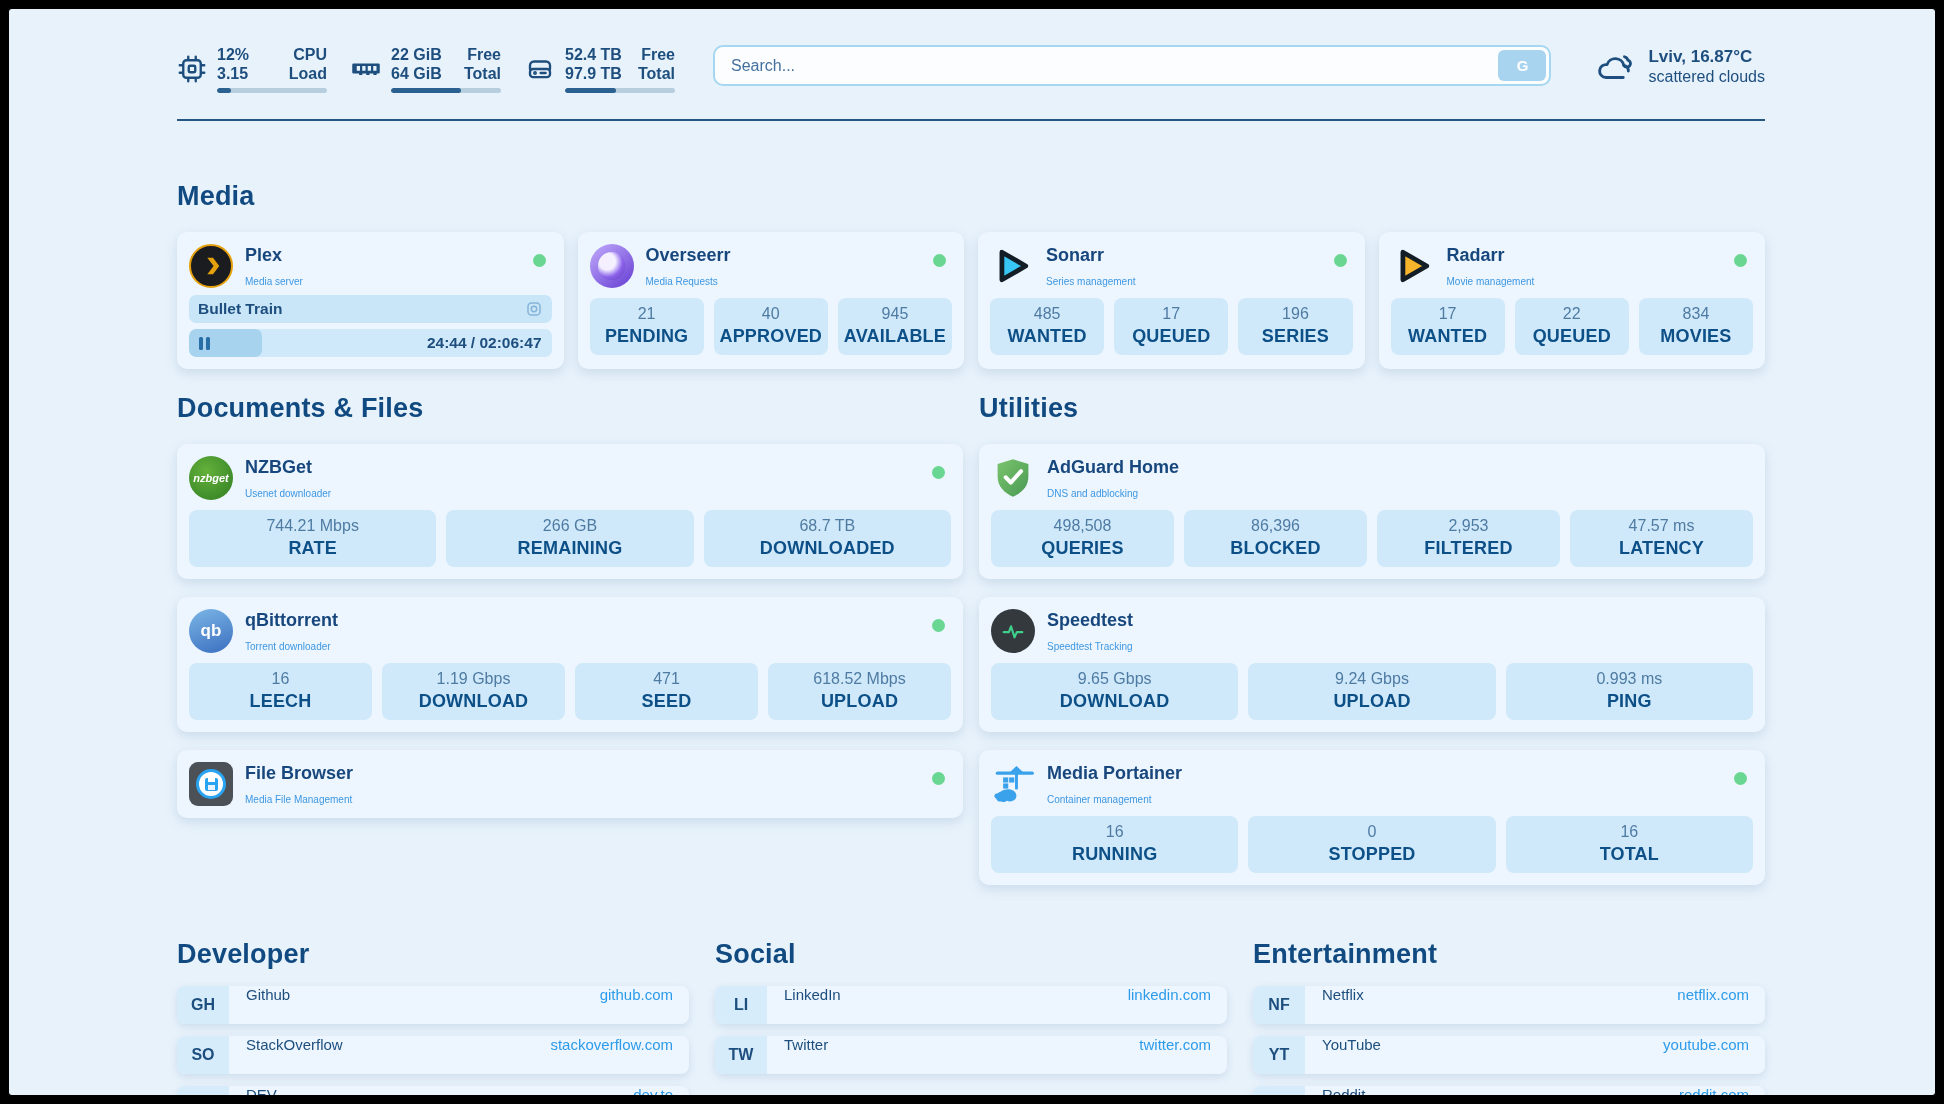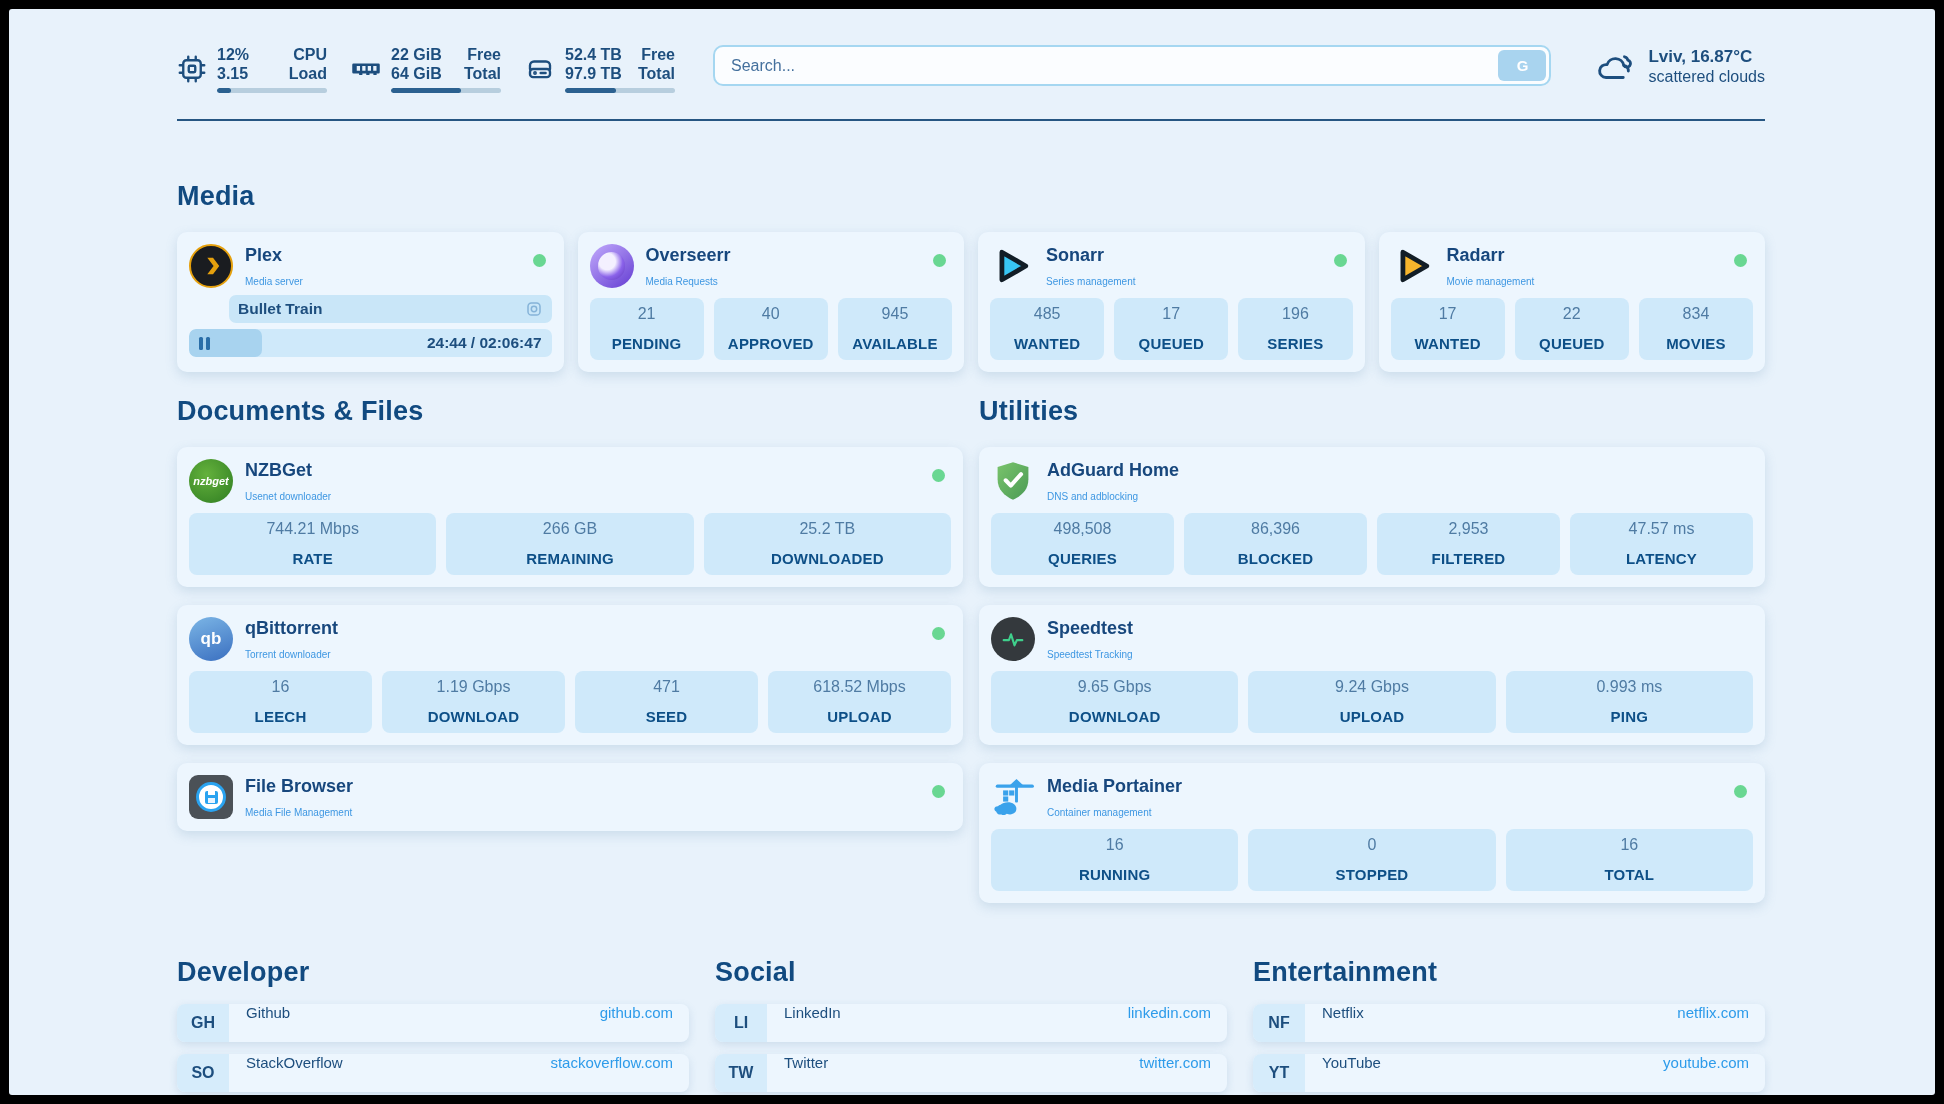--- a/index.html
+++ b/index.html
@@ -39,24 +39,24 @@
   .app-header { display: flex; align-items: center; gap: 12px; }
   .app-icon { width: 44px; height: 44px; flex: 0 0 44px; position: relative; }
   .app-titles { min-width: 0; }
   .app-title { font-size: 18px; font-weight: 600; color: #17477d; white-space: nowrap; }
   .app-subtitle { font-size: 10px; color: #3e97e2; margin-top: 10px; white-space: nowrap; }
   .status-dot { width: 13px; height: 13px; border-radius: 50%; background: #69d792; margin-left: auto; margin-right: 6px; flex: 0 0 13px; align-self: flex-start; margin-top: 10px; }
 
   .stats-row { display: flex; gap: 10px; margin-top: 10px; }
   .stat { flex: 1; background: #cfe9fa; border-radius: 8px; text-align: center; padding: 7px 2px 8px; }
   .stat-value { font-size: 16px; color: #4f7ba3; }
-  .stat-label { font-size: 15px; font-weight: 700; color: #0d4f87; margin-top: 12px; letter-spacing: 0.2px; }
+  .stat-label { font-size: 18px; font-weight: 700; color: #0d4f87; margin-top: 3px; letter-spacing: 0.2px; }
 
   
-  .np-bar { height: 28px; background: #c9e6f8; border-radius: 7px; margin-top: 7px; display: flex; align-items: center; padding: 0 9px; font-size: 15.5px; font-weight: 600; color: #1d4e7e; margin-left: 40px; }
+  .np-bar { height: 28px; background: #c9e6f8; border-radius: 7px; margin-top: 7px; display: flex; align-items: center; padding: 0 9px; font-size: 15.5px; font-weight: 600; color: #1d4e7e; }
   .cam-icon { width: 18px; height: 18px; margin-left: auto; }
   .progress-bar { height: 28px; background: #cfe9fa; border-radius: 7px; margin-top: 6px; position: relative; overflow: hidden; }
   .progress-fill { position: absolute; left: 0; top: 0; bottom: 0; background: #a8d3ef; border-radius: 7px; display: flex; align-items: center; padding-left: 10px; }
   .pause-icon { display: flex; gap: 3.5px; }
   .pause-icon i { display: block; width: 3.5px; height: 13px; background: #2a6ea8; border-radius: 1.5px; }
   .progress-time { position: absolute; right: 10px; top: 50%; transform: translateY(-50%); font-size: 15.5px; font-weight: 700; color: #1d4e7e; }
 
   
   .two-col { display: grid; grid-template-columns: 1fr 1fr; gap: 16px; margin-top: 24px; }
   .col { display: flex; flex-direction: column; gap: 18px; align-items: stretch; }
@@ -333,21 +333,21 @@
         <div class="stats-row">
           <div class="stat">
             <div class="stat-value">744.21 Mbps</div>
             <div class="stat-label">RATE</div>
           </div>
           <div class="stat">
             <div class="stat-value">266 GB</div>
             <div class="stat-label">REMAINING</div>
           </div>
           <div class="stat">
-            <div class="stat-value">25.2 TB</div>
+            <div class="stat-value">68.7 TB</div>
             <div class="stat-label">DOWNLOADED</div>
           </div>
         </div>
       </div>
 
       <div class="card">
         <div class="app-header">
           <div class="app-icon">
             <div class="icon-circle qb-bg">
                 <span class="qb-text">qb</span>

